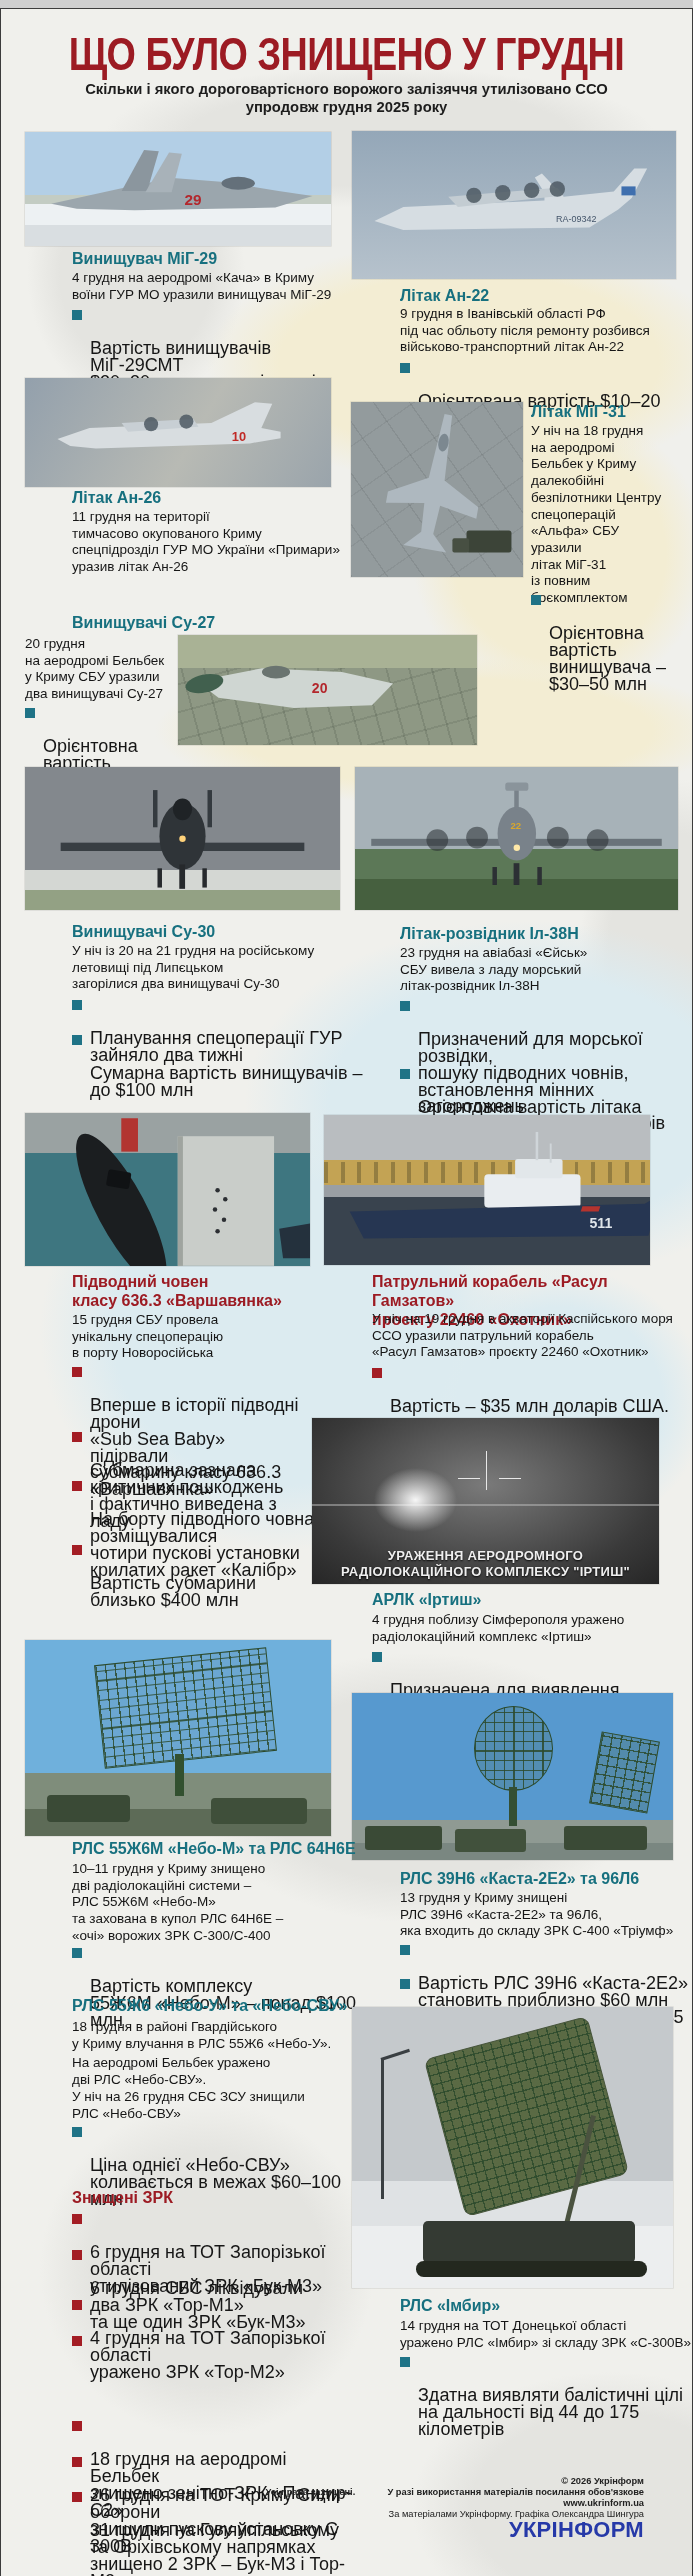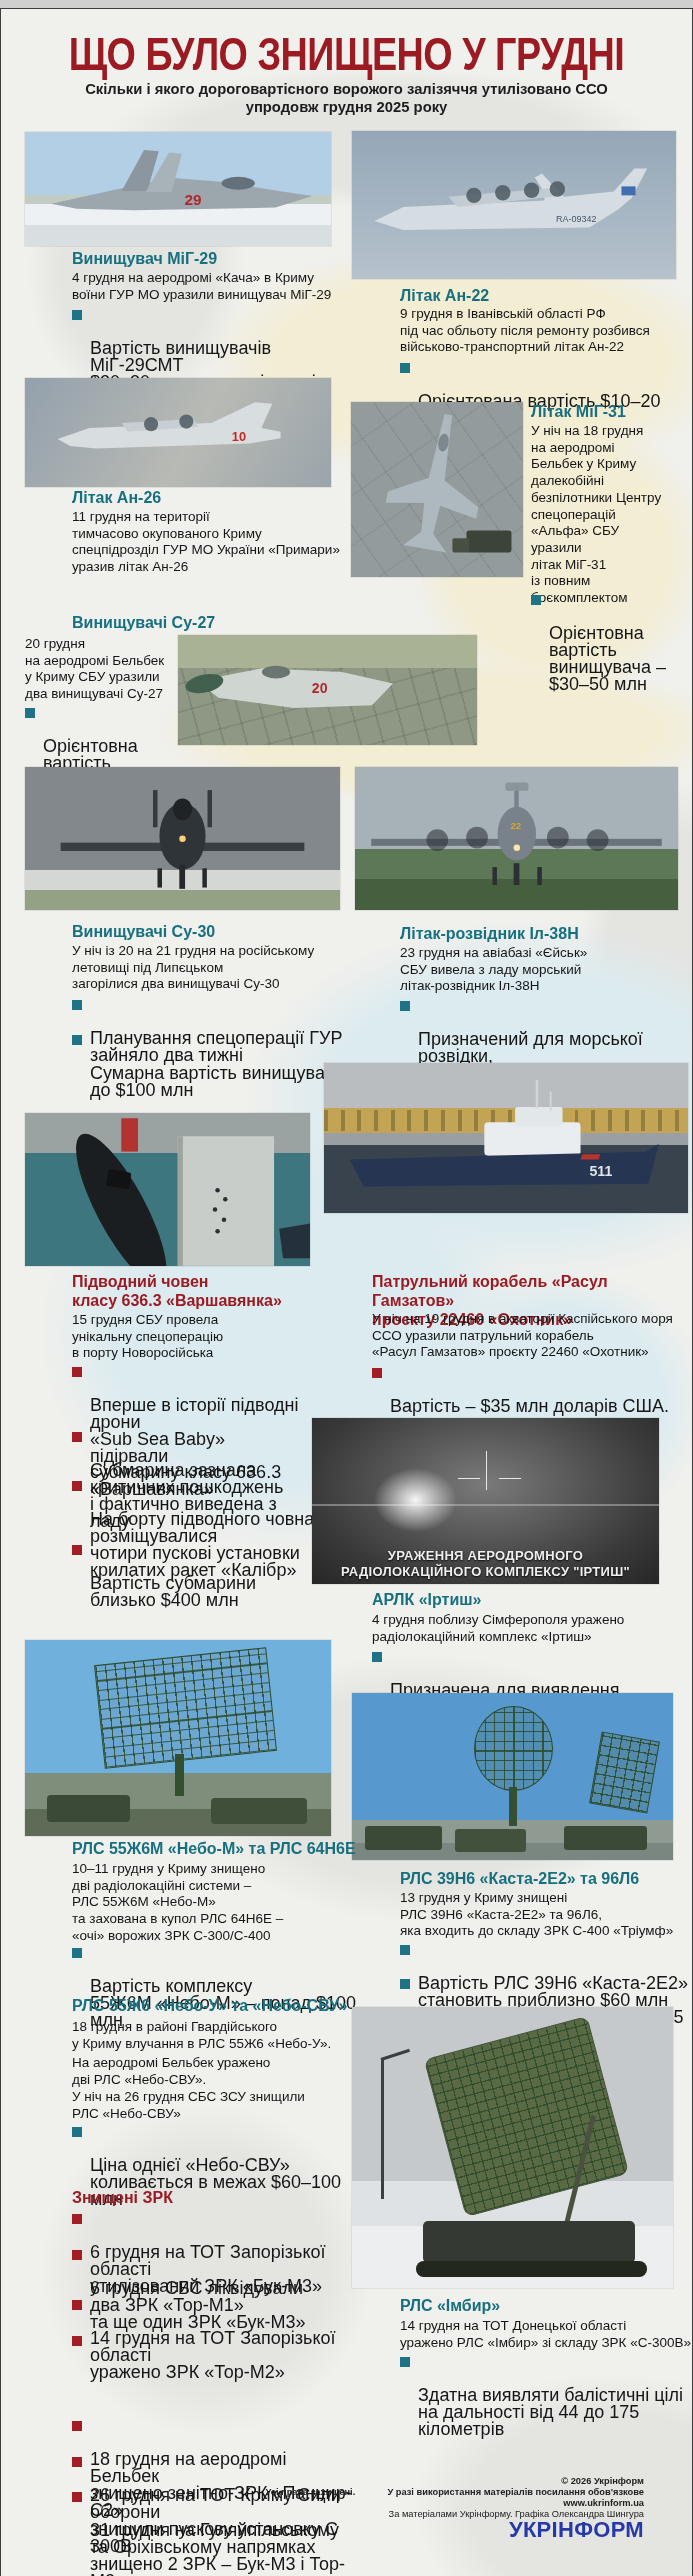--- a/index.html
+++ b/index.html
@@ -296,21 +296,21 @@
 крилатих ракет «Калібр»</span>
     </div>
     <div class="b red" style="left:71px;top:1533px;width:193px">
       <span class="sq"></span>
       <span>Вартість субмарини
 близько $400 млн</span>
     </div>
   </section>
 
   <section>
-    <div class="ph" style="left:323px;top:1054px;width:364px;height:150px;background:linear-gradient(#b9bdc0 0 30%,#c3a354 30% 47%,#9a9fa4 47% 55%,#39434e 55%)">
+    <div class="ph" style="left:323px;top:1106px;width:326px;height:150px;background:linear-gradient(#b9bdc0 0 30%,#c3a354 30% 47%,#9a9fa4 47% 55%,#39434e 55%)">
       <div class="abs" style="left:0;top:31%;right:0;height:14%;background:repeating-linear-gradient(90deg,rgba(60,55,30,.35) 0 3.9px,transparent 3.9px 16.7px)"></div>
       <svg class="abs" style="left:0;top:0" width="354" height="150" viewBox="0 0 552 233">
         <rect x="250" y="92" width="150" height="52" rx="6" fill="#e9edf0"></rect>
         <rect x="298" y="68" width="74" height="30" rx="4" fill="#e2e7ea"></rect>
         <rect x="330" y="26" width="4" height="44" fill="#cfd5d9"></rect>
         <rect x="352" y="44" width="3" height="30" fill="#cfd5d9"></rect>
         <polygon points="40,150 500,138 522,126 506,188 62,192" fill="#263652"></polygon>
         <rect x="449" y="142" width="28" height="8" fill="#b5342e" transform="skewX(-18)"></rect>
         <text x="414" y="176" font-size="22" font-weight="bold" fill="#dfe5ea">511</text>
       </svg>
@@ -436,21 +436,21 @@
 утилізований ЗРК «Бук-М3»</span>
     </div>
     <div class="b red" style="left:71px;top:2238px;width:244px">
       <span class="sq"></span>
       <span>6 грудня СБС ліквідували
 два ЗРК «Тор-М1»
 та ще один ЗРК «Бук-М3»</span>
     </div>
     <div class="b red" style="left:71px;top:2288px;width:283px">
       <span class="sq"></span>
-      <span>14 грудня на ТОТ Запорізької області
+      <span>4 грудня на ТОТ Запорізької області
 уражено ЗРК «Тор-М2»</span>
     </div>
     <div class="b red" style="left:71px;top:2324px;width:276px">
       <span class="sq"></span>
     </div>
     <div class="b red" style="left:71px;top:2409px;width:270px">
       <span class="sq"></span>
       <span>18 грудня на аеродромі Бельбек
 знищено зенітно-ЗРК «Панцир-С2»</span>
     </div>

